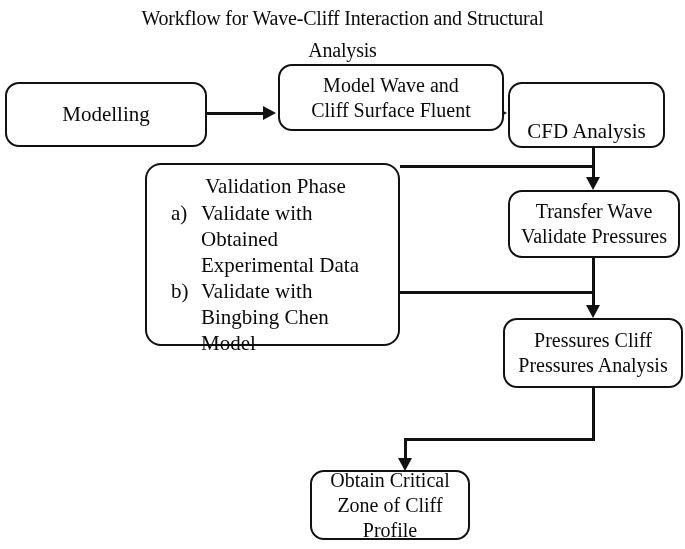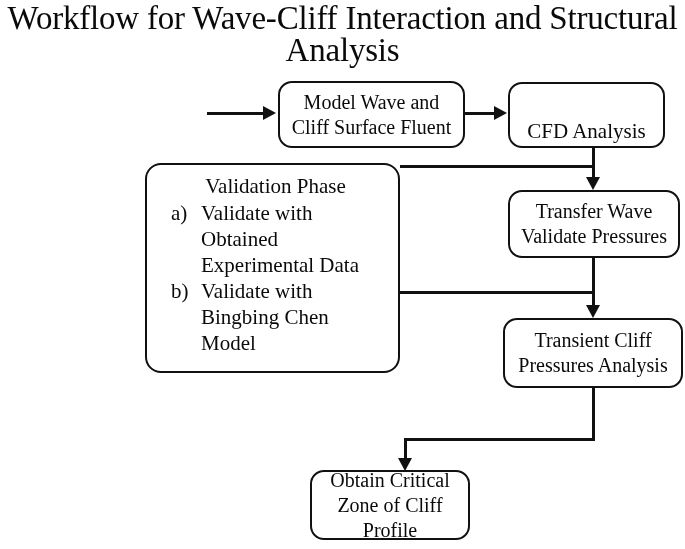--- a/index.html
+++ b/index.html
@@ -22,21 +22,21 @@
     width: 685px;
     height: 549px;
   }
 
   .title {
     position: absolute;
     left: 0;
     top: 2px;
     width: 685px;
     text-align: center;
-    font-size: 33px;
+    font-size: 20px;
     line-height: 32px;
     font-family: "Liberation Serif", "DejaVu Serif", serif;
     color: #0a0a0a;
     letter-spacing: -0.2px;
   }
 
   .node {
     position: absolute;
     box-sizing: border-box;
     border: 2.4px solid #111111;
@@ -50,25 +50,25 @@
     line-height: 25px;
     color: #0a0a0a;
     padding: 2px 6px;
     z-index: 3;
   }
 
   .node .node-text { display: block; width: 100%; }
 
   
   #node-modelling      { left: 5px;   top: 82px;  width: 202px; height: 65px; font-size: 21px; }
-  #node-model-wave     { left: 278px; top: 81px;  width: 187px; height: 67px; }
+  #node-model-wave     { left: 278px; top: 64px;  width: 226px; height: 67px; }
   #node-cfd            { left: 508px; top: 82px;  width: 157px; height: 66px; font-size: 21px; align-items: flex-end; }
 
   #node-validation {
-    left: 145px; top: 163px; width: 255px; height: 210px;
+    left: 145px; top: 163px; width: 255px; height: 183px;
     border-radius: 16px;
     display: block;
     padding: 8px 10px 6px 10px;
     text-align: left;
   }
   #node-validation .vtitle {
     display: block;
     text-align: center;
     font-size: 21px;
     line-height: 26px;
@@ -143,20 +143,23 @@
 </head>
 <body>
 
 <div id="diagram-root">
 
   <div class="title">
     <span>Workflow for Wave-Cliff Interaction and Structural</span><br>
     <span>Analysis</span>
   </div>
 
+  <div class="node" id="node-modelling">
+    <span class="node-text">Modelling</span>
+  </div>
 
   <div class="node" id="node-model-wave">
     <span class="node-text">
       <span>Model Wave and</span><br>
       <span>Cliff Surface Fluent</span>
     </span>
   </div>
 
   <div class="node" id="node-cfd">
     <span class="node-text">CFD Analysis</span>
@@ -178,21 +181,21 @@
 
   <div class="node" id="node-transfer">
     <span class="node-text">
       <span>Transfer Wave</span><br>
       <span>Validate Pressures</span>
     </span>
   </div>
 
   <div class="node" id="node-transient">
     <span class="node-text">
-      <span>Transient Cliff</span><br>
+      <span>Pressures Cliff</span><br>
       <span>Pressures Analysis</span>
     </span>
   </div>
 
   <div class="node" id="node-obtain">
     <span class="node-text">
       <span>Obtain Critical</span><br>
       <span>Zone of Cliff Profile</span>
     </span>
   </div>

